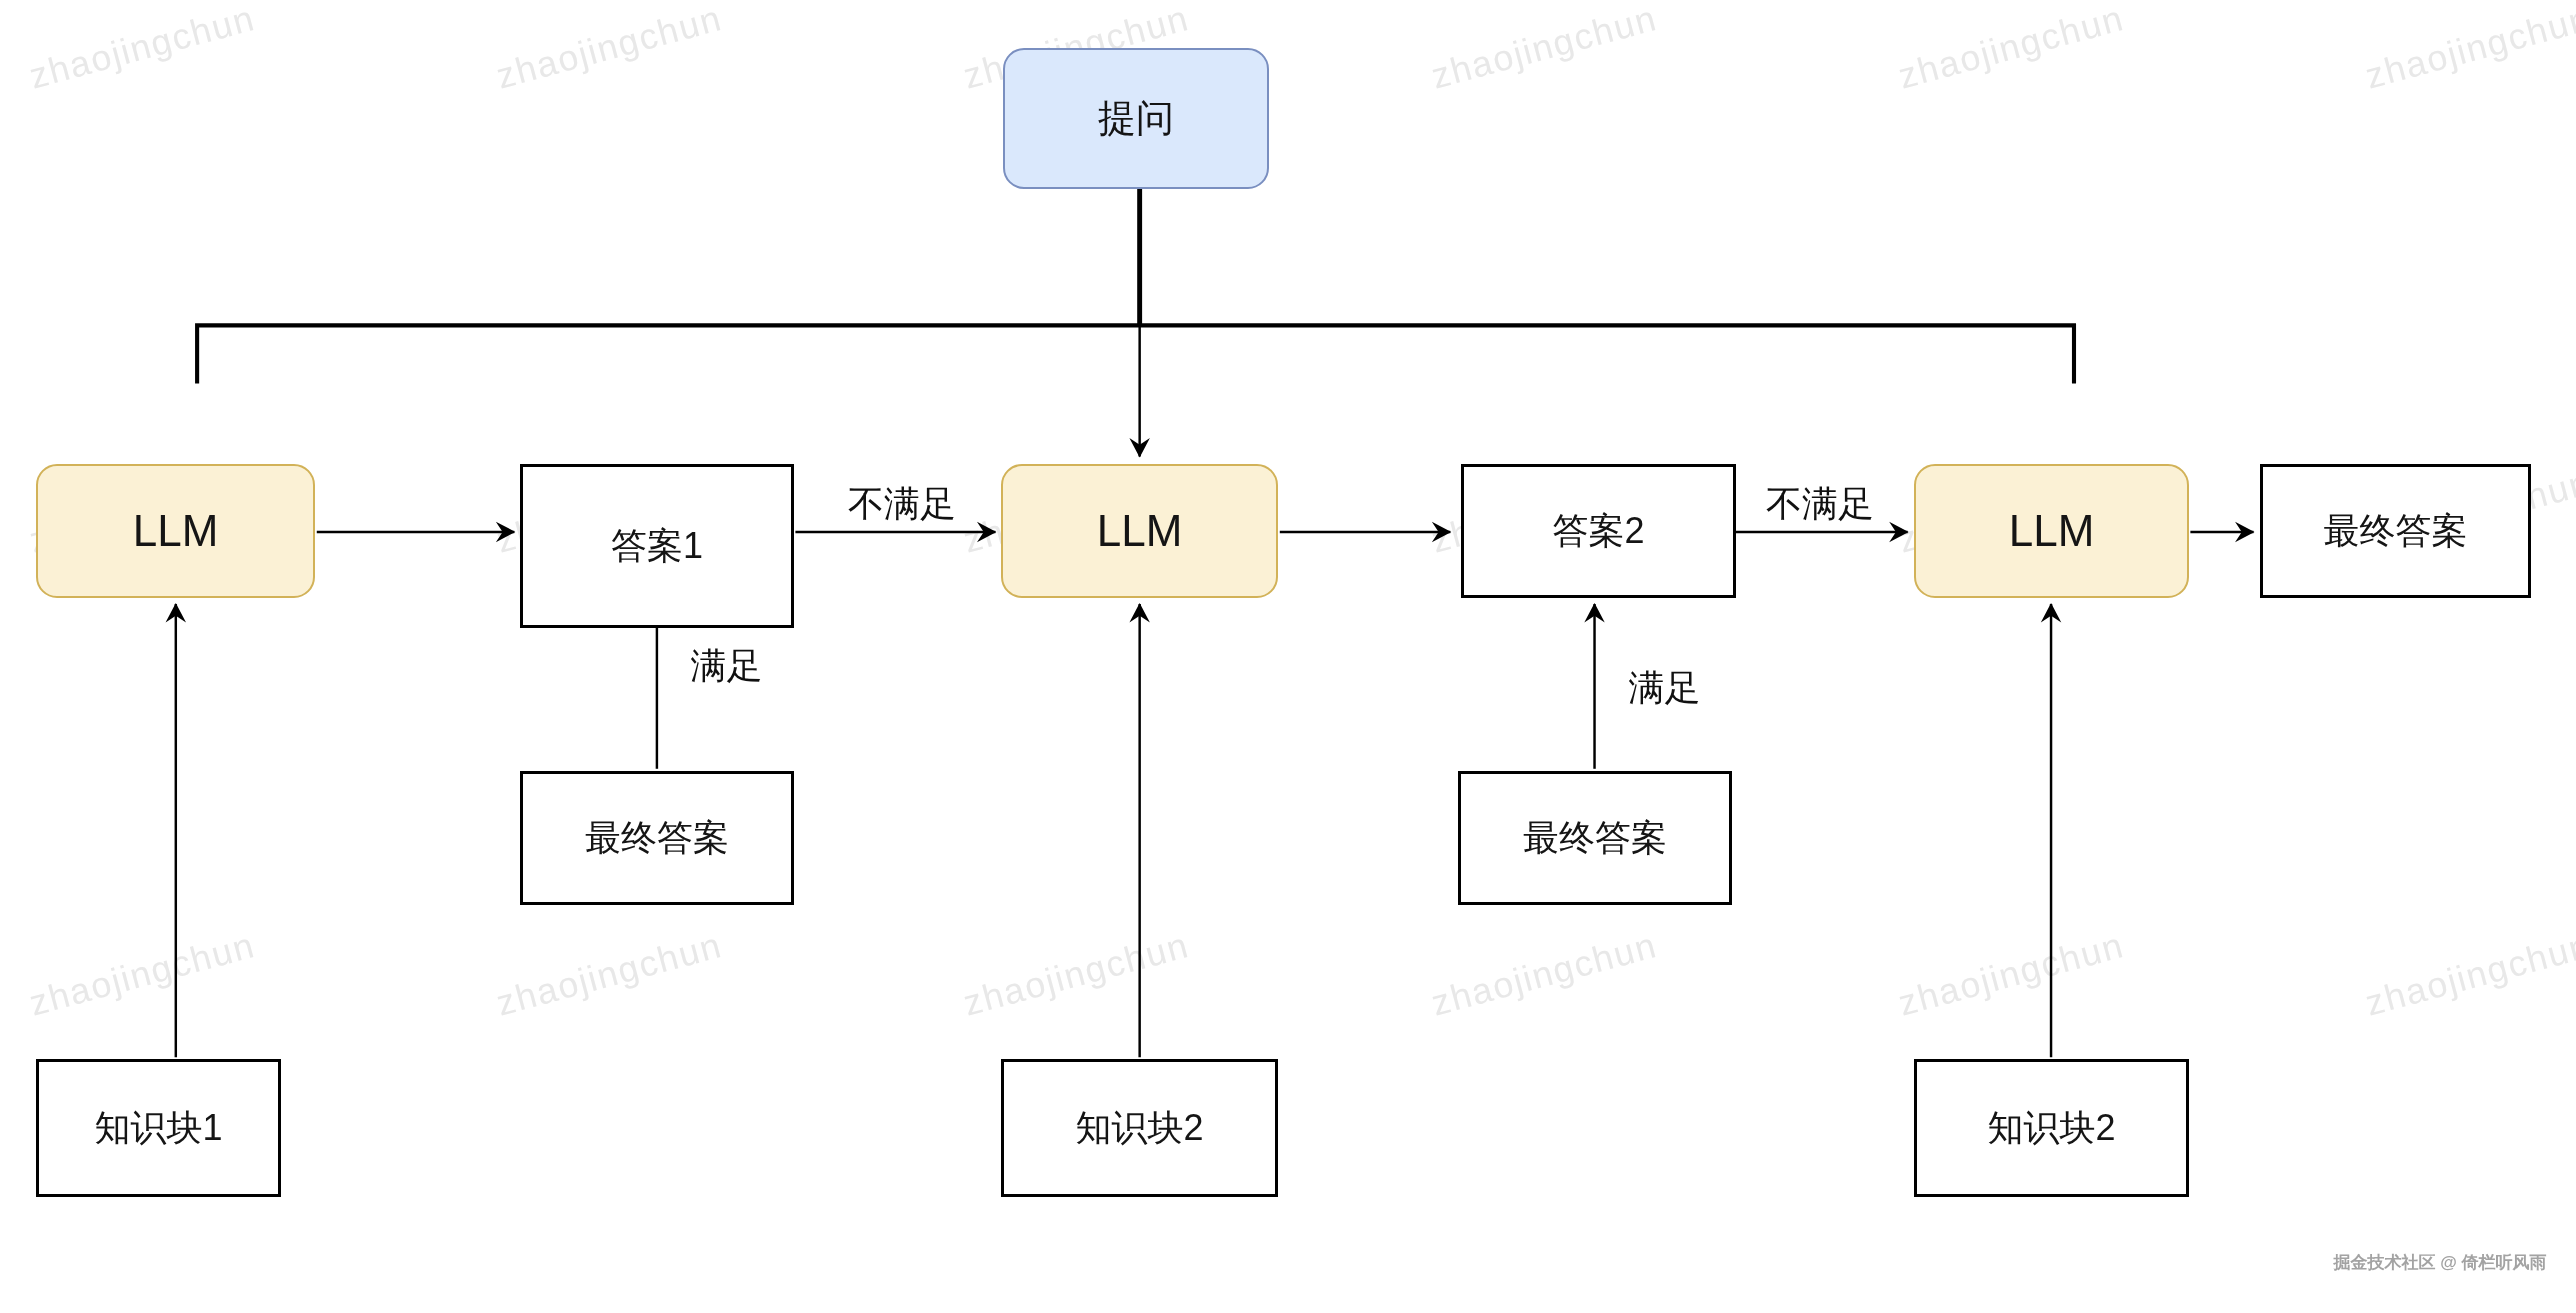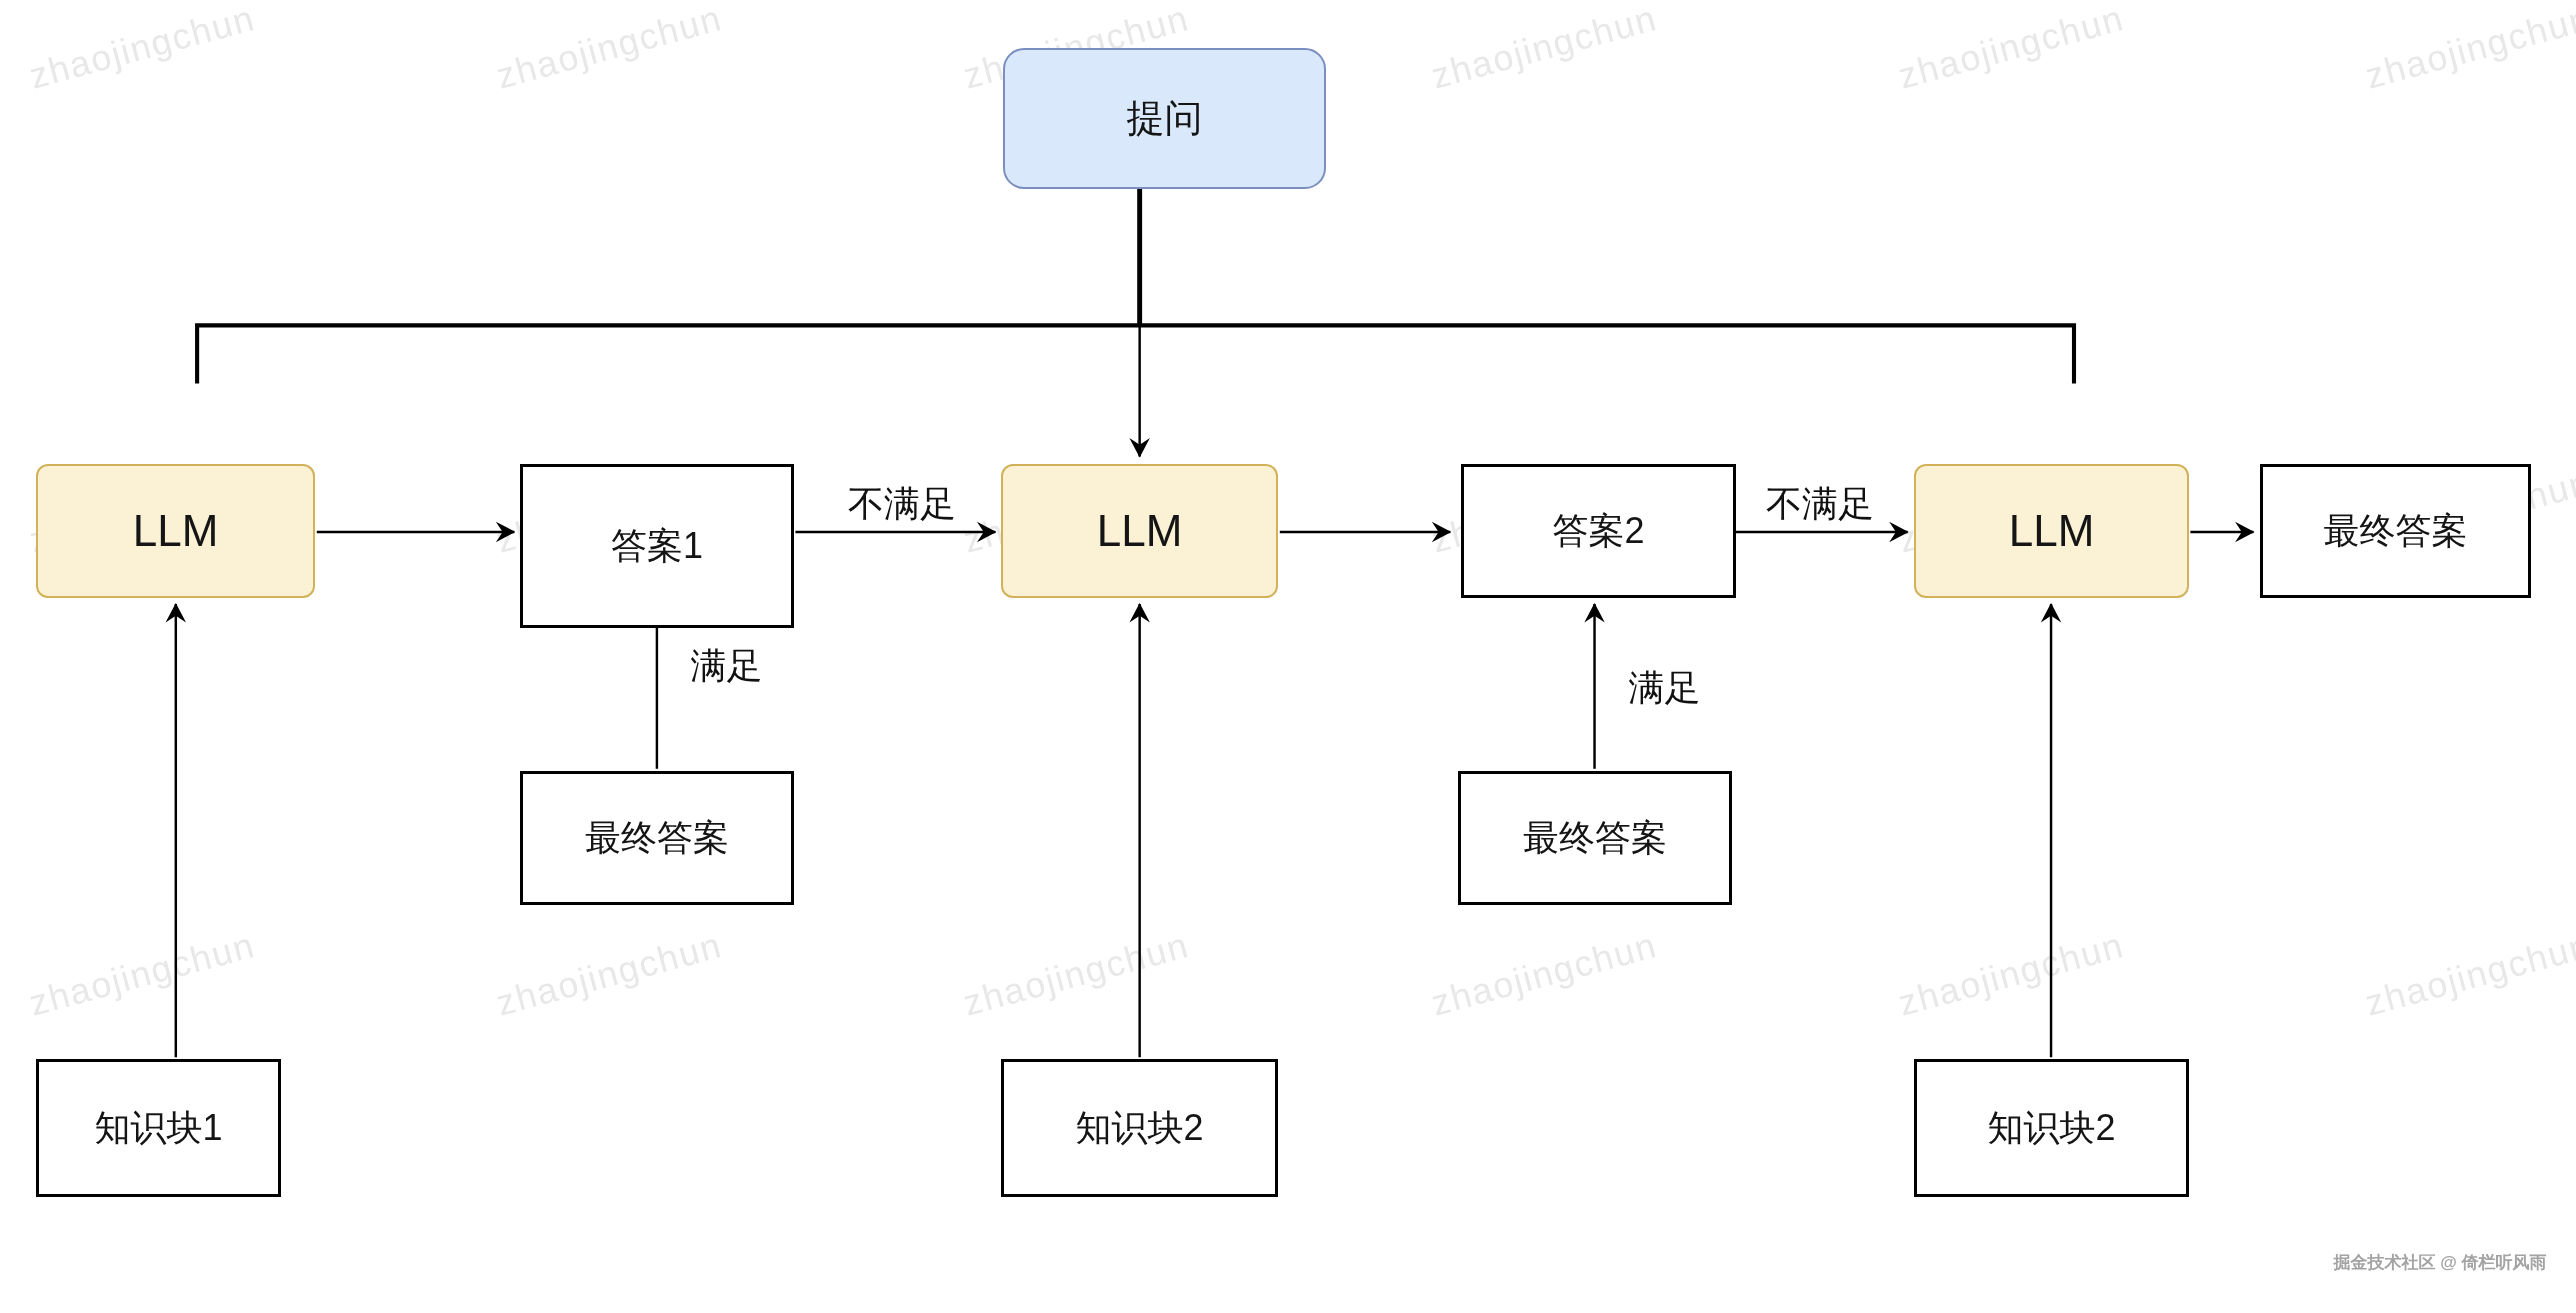--- a/index.html
+++ b/index.html
@@ -11,21 +11,21 @@
     position:absolute;display:flex;align-items:center;justify-content:center;
     box-sizing:border-box;color:#151515;text-align:center;white-space:nowrap;
     z-index:3;
   }
   .node.blue{
     background:var(--question-fill);border:2.5px solid var(--question-border);
     border-radius:21px;font-size:38px;
   }
   .node.yellow{
     background:var(--llm-fill);border:2.5px solid var(--llm-border);
-    border-radius:12px;font-size:44px;
+    border-radius:21px;font-size:44px;
   }
   .node.white{
     background:#ffffff;border:3.3px solid var(--box-border);font-size:36px;
   }
   .edge-label{
     position:absolute;font-size:36px;line-height:43px;color:#111111;
     text-align:center;z-index:4;white-space:nowrap;
   }
   #edges{position:absolute;left:0;top:0;z-index:2;}
   #edges line,#edges path.edge{stroke:var(--line);}
@@ -85,21 +85,21 @@
     <line x1="2672" y1="649" x2="2749" y2="649" stroke-width="3" marker-end="url(#arrowhead)"></line>
 
     <line x1="801" y1="938" x2="801" y2="737" stroke-width="3" marker-end="url(#arrowhead)"></line>
     <line x1="1945" y1="938" x2="1945" y2="737" stroke-width="3" marker-end="url(#arrowhead)"></line>
 
     <line x1="214" y1="1290" x2="214" y2="737" stroke-width="3" marker-end="url(#arrowhead)"></line>
     <line x1="1390" y1="1290" x2="1390" y2="737" stroke-width="3" marker-end="url(#arrowhead)"></line>
     <line x1="2502" y1="1290" x2="2502" y2="737" stroke-width="3" marker-end="url(#arrowhead)"></line>
   </svg>
 
-  <div class="node blue" style="left:1003px;top:48px;width:323px;height:141px;">提问</div>
+  <div class="node blue" style="left:1003px;top:48px;width:266px;height:141px;">提问</div>
 
   <div class="node yellow" style="left:36px;top:464px;width:279px;height:134px;">LLM</div>
   <div class="node white" style="left:520px;top:464px;width:274px;height:164px;">答案1</div>
   <div class="node yellow" style="left:1001px;top:464px;width:277px;height:134px;">LLM</div>
   <div class="node white" style="left:1416px;top:464px;width:275px;height:134px;margin-left:45px;">答案2</div>
   <div class="node yellow" style="left:1914px;top:464px;width:275px;height:134px;">LLM</div>
   <div class="node white" style="left:2260px;top:464px;width:271px;height:134px;">最终答案</div>
 
   <div class="node white" style="left:520px;top:771px;width:274px;height:134px;">最终答案</div>
   <div class="node white" style="left:1458px;top:771px;width:274px;height:134px;">最终答案</div>

